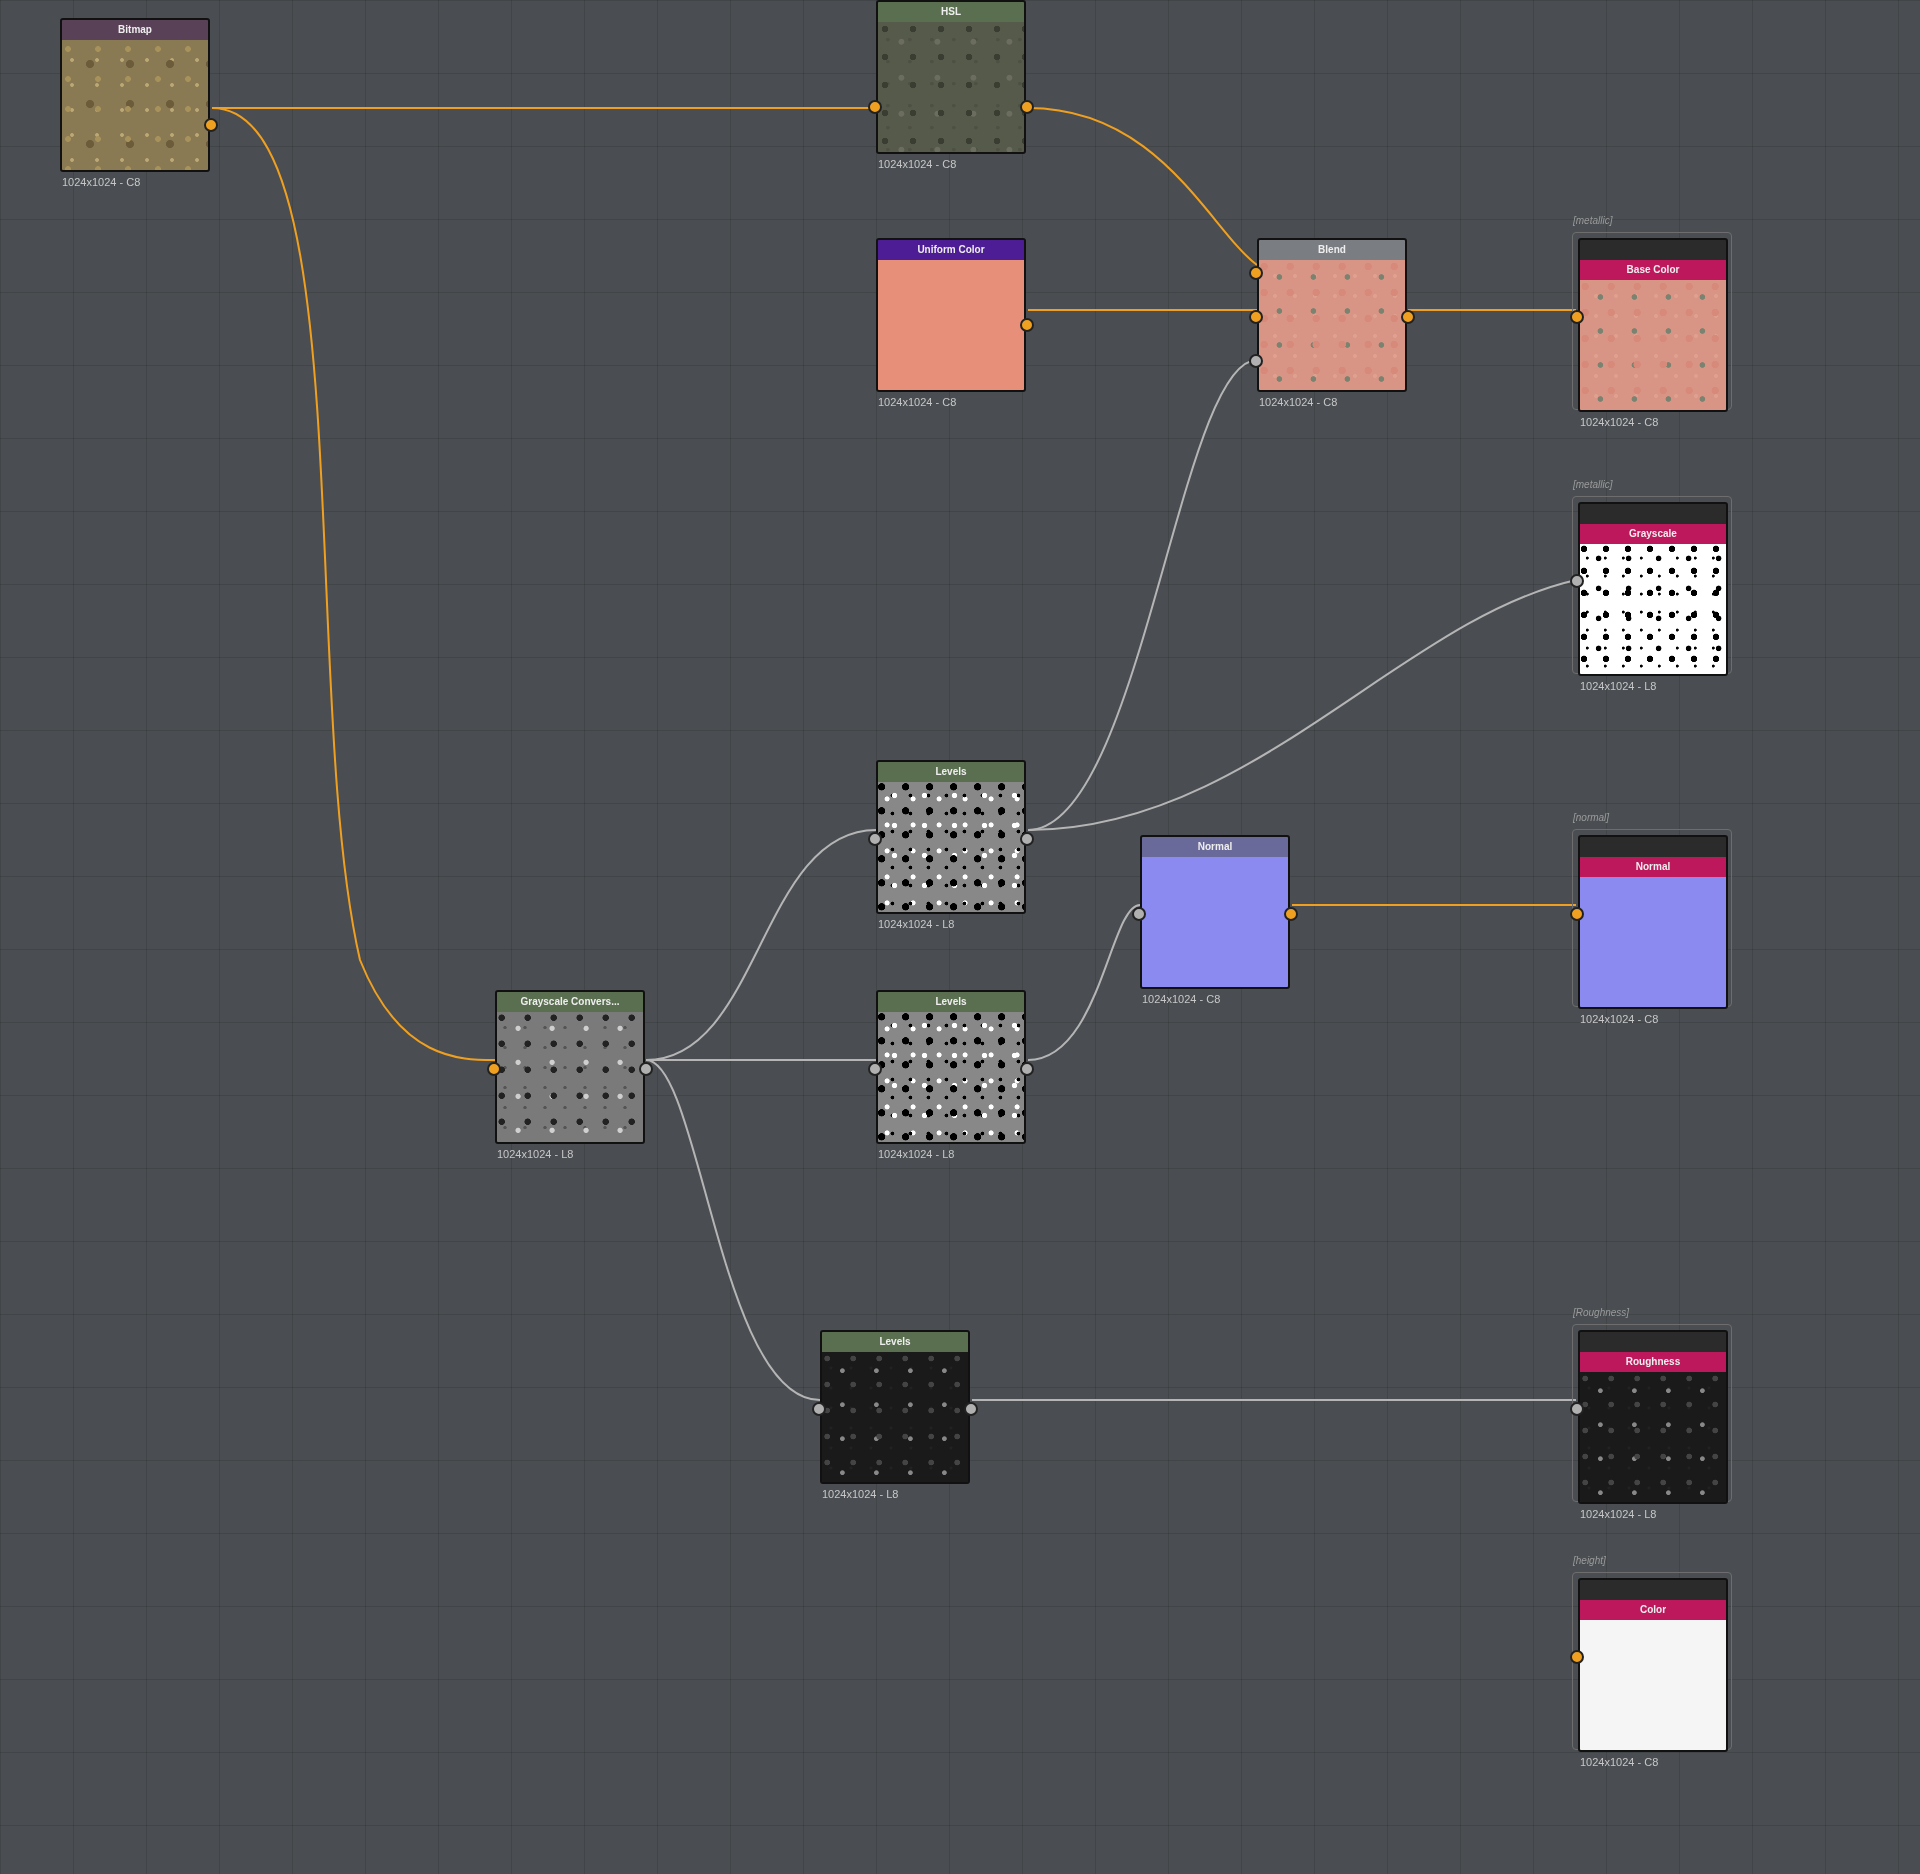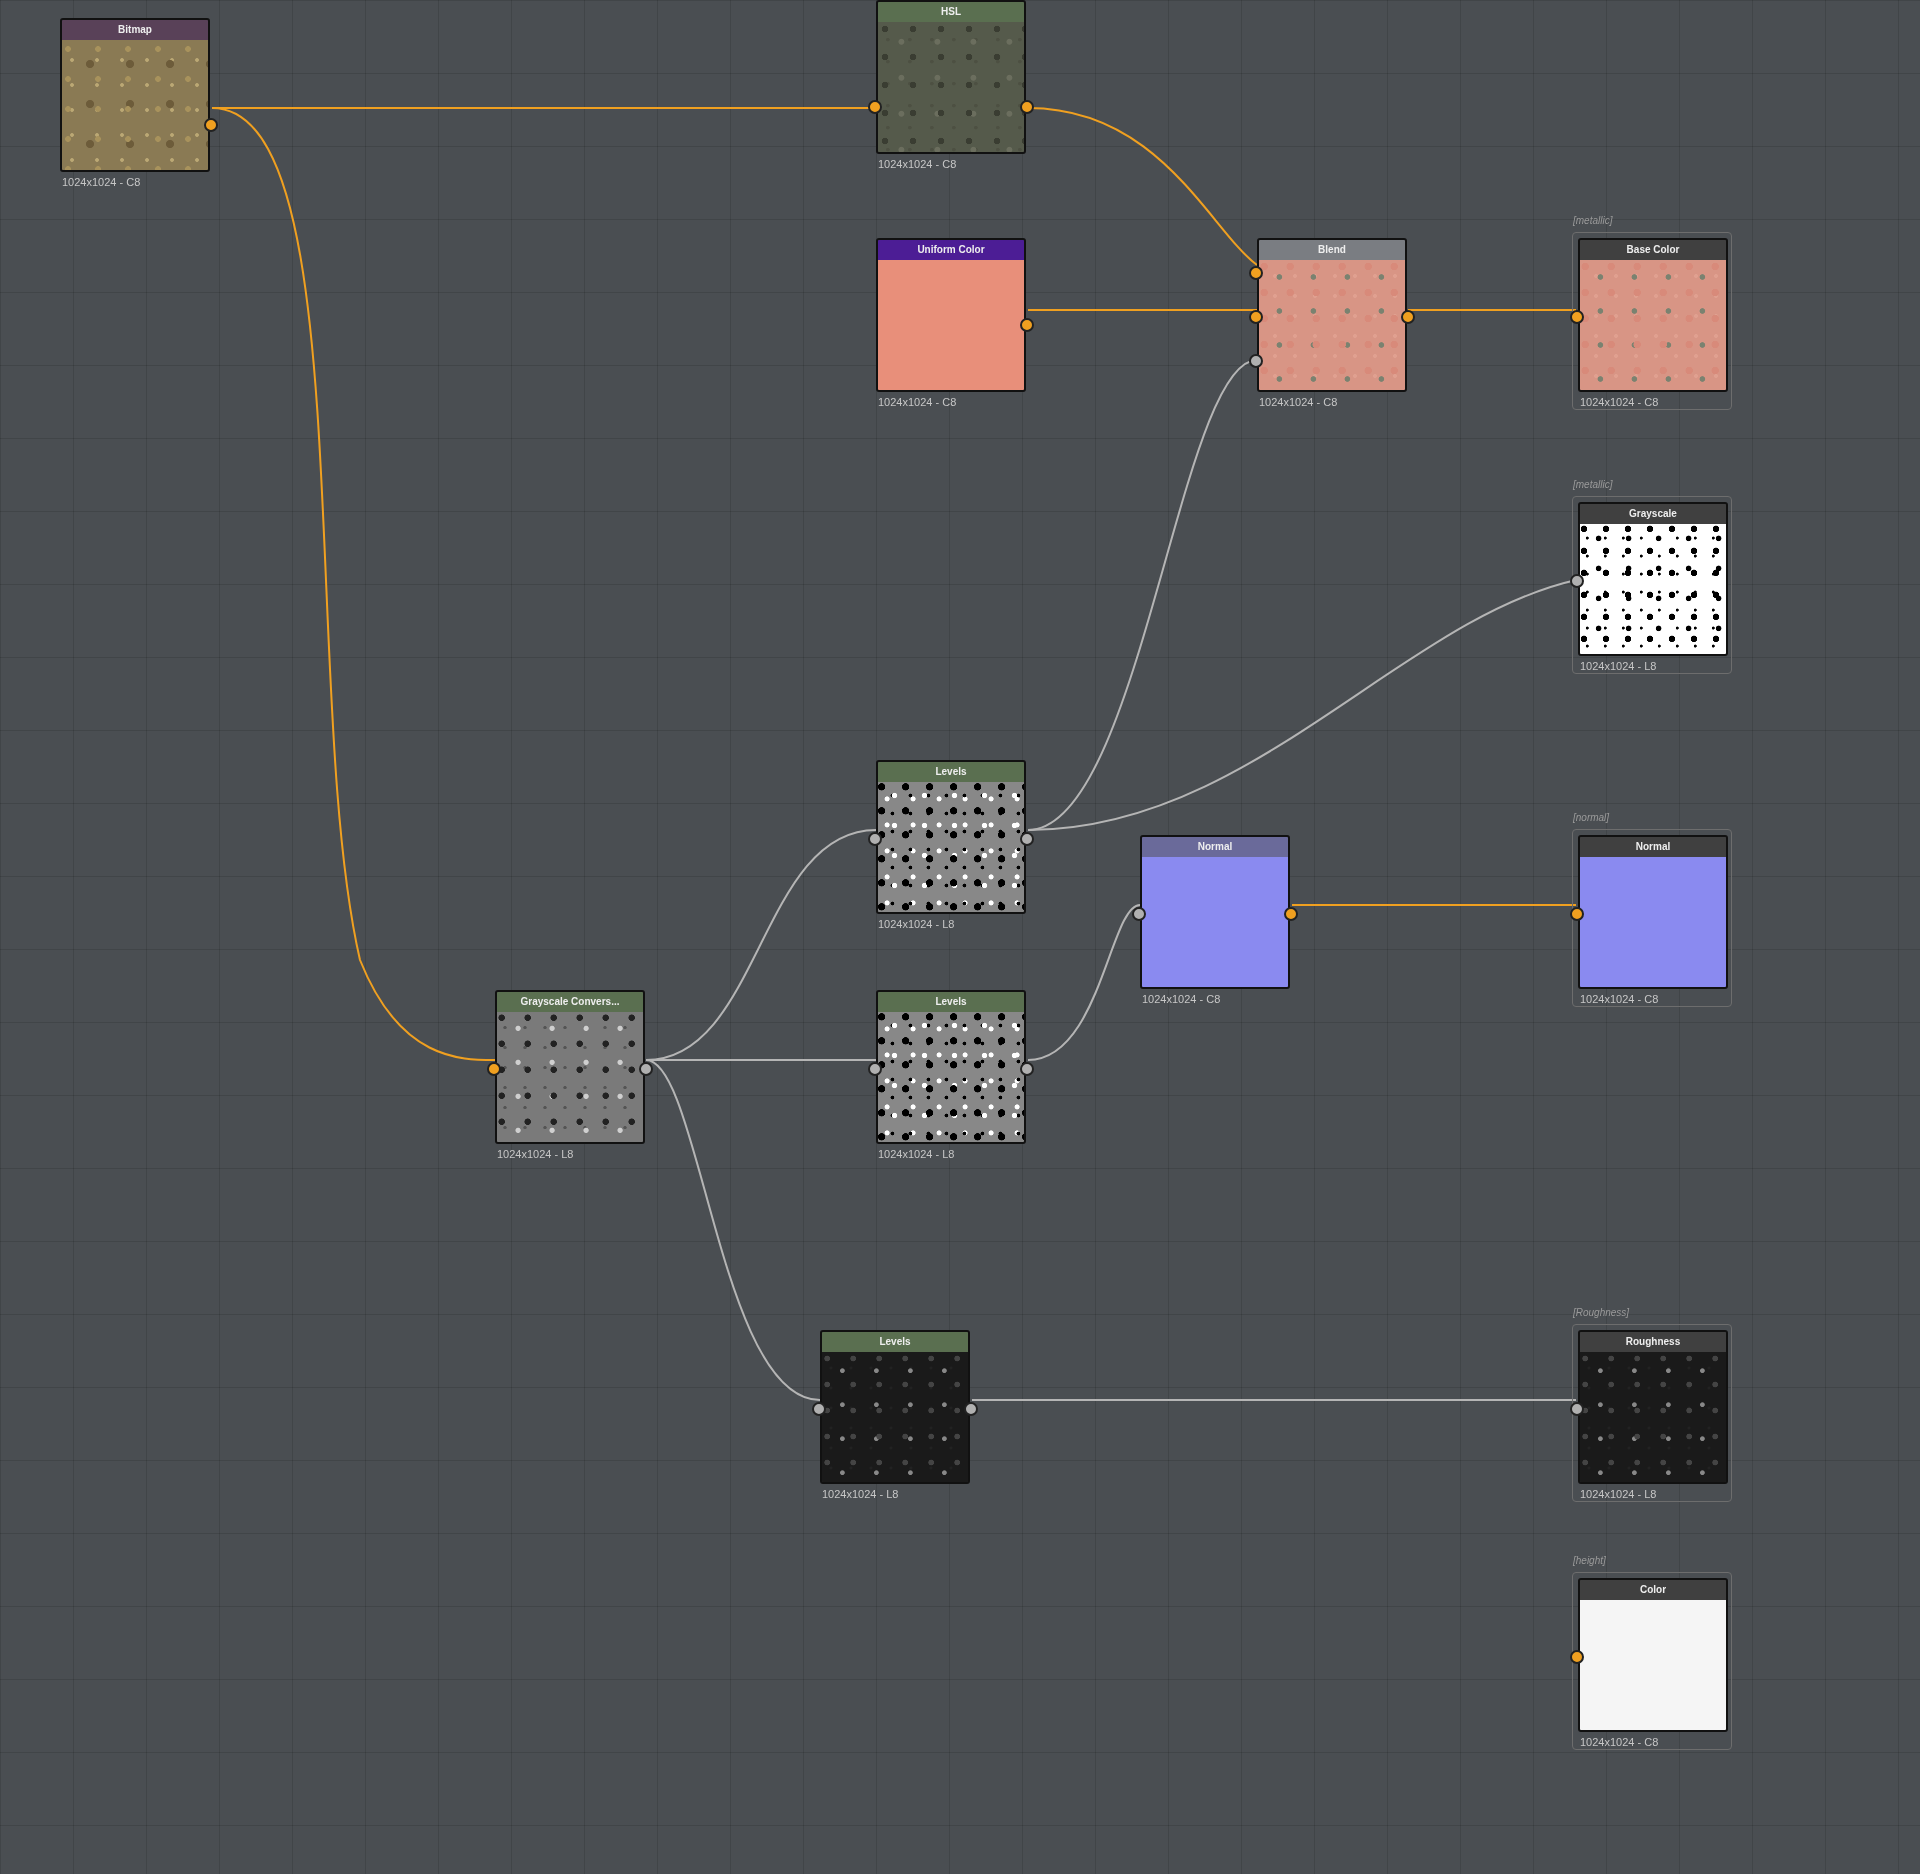--- a/index.html
+++ b/index.html
@@ -52,21 +52,21 @@
     padding: 0 4px;
     white-space: nowrap;
     overflow: hidden;
     text-overflow: ellipsis;
   }
   .hdr.brown  { background: #594158; }
   .hdr.green  { background: #5a6f50; }
   .hdr.maroon { background: #4c1d95; }
   .hdr.gray   { background: #7a7d82; }
   .hdr.purple { background: #6a6a9a; }
-  .hdr.lpurp  { background: #404040; }
+  .hdr.lpurp  { background: #be185d; margin-top: 20px; }
 
   .node .thumb {
     width: 100%;
     height: 130px;
     display: block;
   }
   .thumb.coral { background: #e88f7a; }
   .thumb.normal { background: #8a8af0; }
   .thumb.white  { background: #f5f5f5; }
   .thumb.noise-brown {

